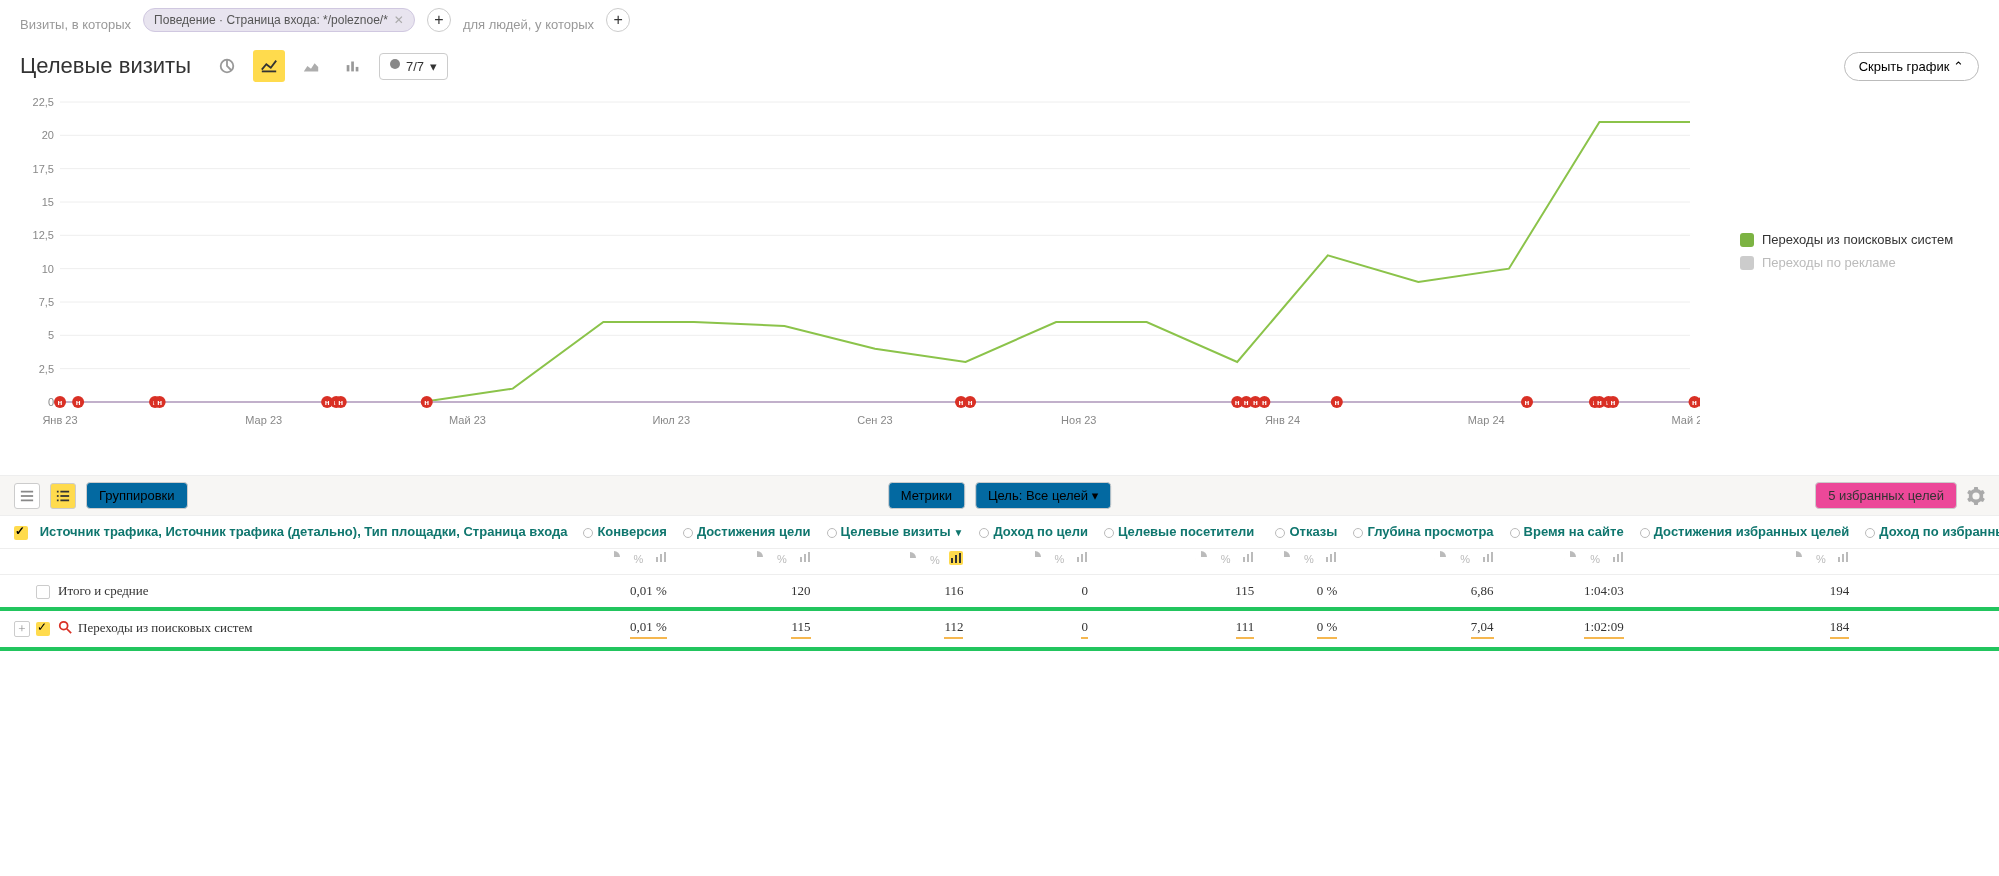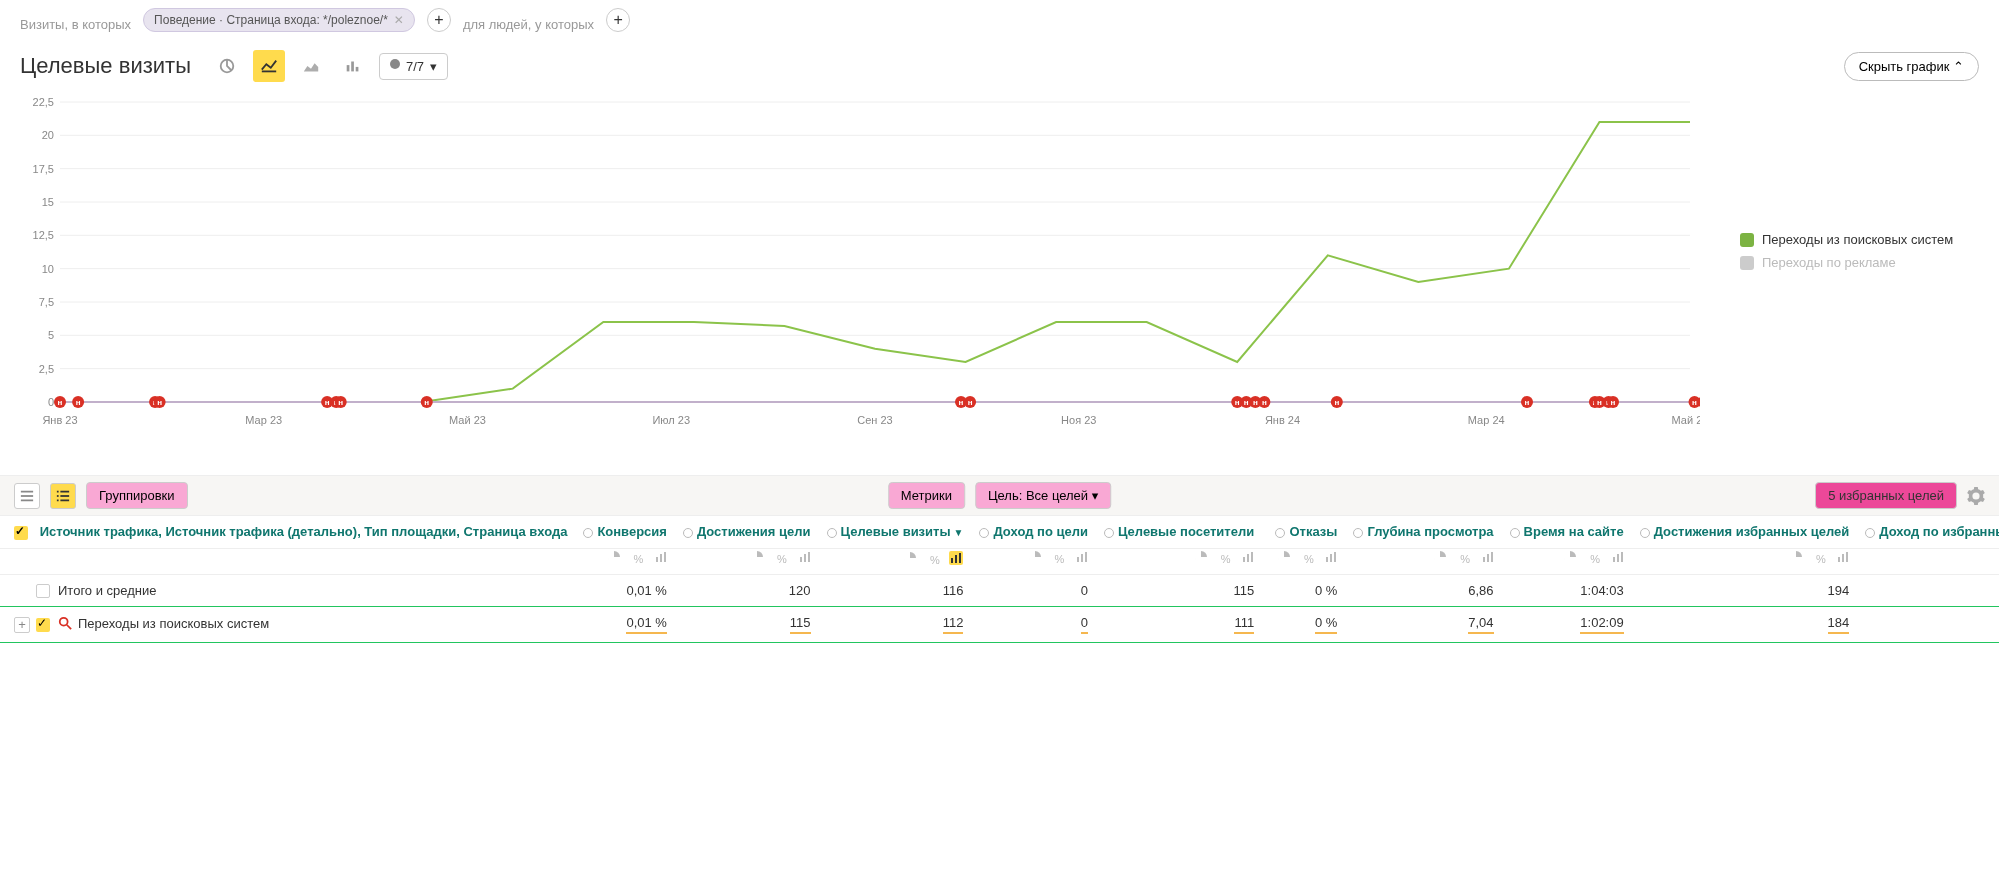--- a/index.html
+++ b/index.html
@@ -28,41 +28,41 @@
 .legend-item { display: flex; align-items: center; gap: 8px; margin-bottom: 8px; }
 .legend-sw { width: 14px; height: 14px; border-radius: 3px; display:inline-block; }
 .legend-sw.green { background: #7cb342; }
 .legend-sw.grey { background: #ccc; }
 .legend-item.disabled { color: #bbb; }
 
 
 .tbl-toolbar { display: flex; align-items: center; gap: 10px; padding: 6px 14px; background:#f7f6f4; border-top:1px solid #eee; border-bottom:1px solid #eee; margin-top:30px;}
 .tbl-toolbar .view-btn { width: 26px; height: 26px; border: 1px solid #ccc; border-radius: 3px; display: inline-flex; align-items: center; justify-content: center; cursor:pointer; background:#fff;}
 .tbl-toolbar .view-btn.active { background: #ffdb4d; }
-.btn { border: 1px solid #ccc; border-radius: 4px; padding: 5px 12px; background: #f9a8d4; font-size: 13px; cursor: pointer; }
+.btn { border: 1px solid #ccc; border-radius: 4px; padding: 5px 12px; background: #0369a1; font-size: 13px; cursor: pointer; }
 .toolbar-right { margin-left: auto; display: flex; gap: 10px; align-items:center;}
 .fav-goals { border:1px solid #ccc; border-radius:4px; padding:5px 12px; background:#ec4899; font-size:13px;}
 .gear { width:18px; height:18px; color:#aaa; cursor:pointer; }
 
 
 .data-table { width: 100%; border-collapse: collapse; font-size: 13px; }
 .data-table th, .data-table td { padding: 8px 8px; text-align: right; white-space: nowrap; }
 .data-table th.first-col, .data-table td.first-col { text-align: left; width: 600px; padding-left:14px;}
 .data-table thead th { color:#0f766e; font-weight:600; vertical-align:top; border-bottom:1px solid #eee; }
 .data-table thead .radio-circle { width: 10px; height: 10px; border: 1px solid #bbb; border-radius: 50%; display: inline-block; margin-right:4px; vertical-align:middle;}
 .icons-row td { padding-top:2px; padding-bottom:6px; border-bottom:1px solid #eee;}
 .mini-icon { width:14px; height:14px; display:inline-block; color:#bbb; margin-left:6px;}
 .mini-icon.active { background:#ffdb4d; border-radius:2px; color:#333; padding:1px;}
 .check-yellow { width:14px; height:14px; background:#ffdb4d; border-radius:2px; display:inline-block; position:relative; margin-right:8px; vertical-align:middle;}
 .check-yellow::after { content:"✓"; position:absolute; left:1px; top:-2px; font-size:12px; color:#000;}
 .empty-check { width:14px; height:14px; border:1px solid #ccc; border-radius:2px; display:inline-block; margin-right:8px; vertical-align:middle;}
 .plus-expand { width:16px; height:16px; border:1px solid #ccc; border-radius:2px; display:inline-flex; align-items:center; justify-content:center; font-size:13px; color:#888; margin-right:6px; cursor:pointer; vertical-align:middle;}
 .search-red { color:#d93025; margin-right:6px; vertical-align:middle;}
 .sort-arrow { font-size:10px; margin-left:3px;}
-.row-body td { border-bottom:1px solid #22c55e; }
+.row-body td { border-bottom:4px solid #22c55e;font-family:Liberation Serif, serif; }
 .underline-orange { display:inline-block; border-bottom:2px solid #f5b74f; padding-bottom:2px;}
 .toolbar-center { display:flex; gap:10px; position:absolute; left:50%; transform:translateX(-50%);border-radius:8px;}
 .tbl-toolbar { position:relative; }
 </style>
 </head>
 <body>
 
 <div class="filter-row">
   <span class="filter-label">Визиты, в которых</span>
   <span class="filter-chip">

